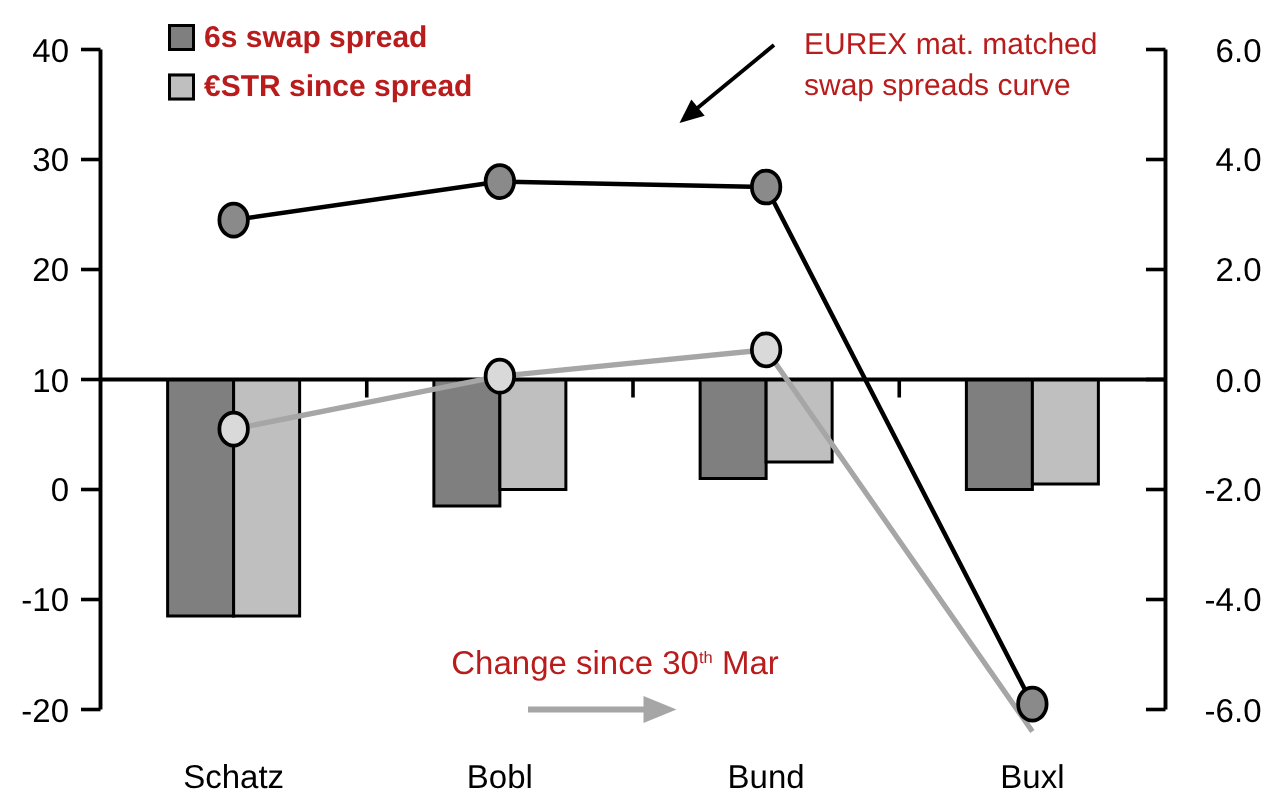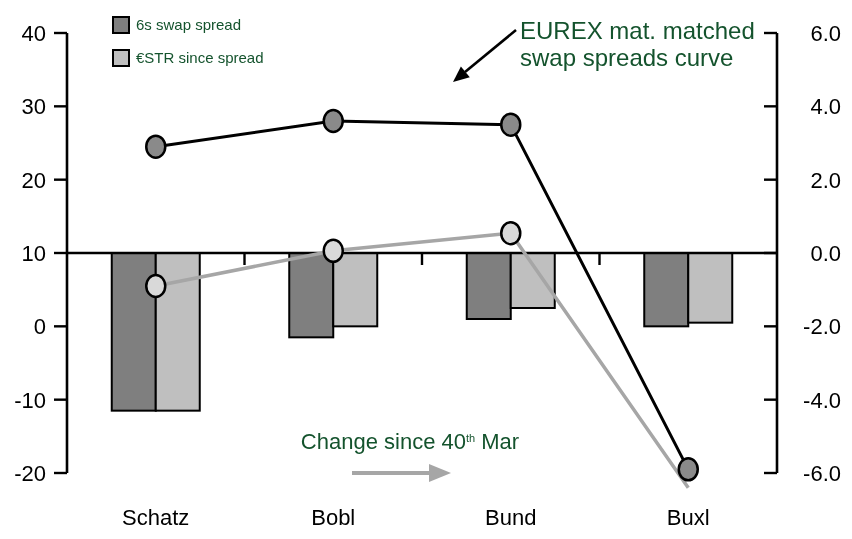--- a/index.html
+++ b/index.html
@@ -1,28 +1,28 @@
 <!DOCTYPE html>
 <html><head>
 <meta charset="utf-8">
 <style>
   html,body{margin:0;padding:0;background:#fff;}
   .stage{
     position:relative;width:852px;height:539px;background:#fff;overflow:hidden;
-    font-family:"Liberation Sans",sans-serif;color:#14532d;
+    font-family:"Liberation Sans",sans-serif;color:#b91c1c;
   }
   .stage svg{position:absolute;left:0;top:0;}
   svg text{font-family:"Liberation Sans",sans-serif;font-size:22px;fill:#000;}
   svg text.cat{font-size:22px;}
   .legend{position:absolute;left:112px;top:8px;}
   .legend-row{display:flex;align-items:center;height:33px;}
   .swatch{width:14px;height:14px;border:2px solid #000;margin-right:6px;flex:0 0 auto;}
-  .legend-label{font-size:15px;line-height:22px;white-space:nowrap;}
+  .legend-label{font-size:20px;line-height:22px;white-space:nowrap;font-weight:bold;}
   .anno-curve{
-    position:absolute;left:520px;top:17px;font-size:24px;line-height:27px;
+    position:absolute;left:536px;top:17px;font-size:20px;line-height:27px;
     white-space:pre-line;
   }
   .anno-change{
     position:absolute;left:280px;top:429px;width:260px;text-align:center;
     font-size:22px;white-space:nowrap;
   }
   .anno-change .sup{font-size:11px;vertical-align:7px;}
 </style>
 </head>
 <body>
@@ -99,16 +99,16 @@
     <div class="legend-row">
       <span class="swatch" style="background: rgb(191, 191, 191);"></span>
       <span class="legend-label">€STR since spread</span>
     </div>
   </div>
 
   <div class="anno-curve">EUREX mat. matched
 swap spreads curve</div>
 
   <div class="anno-change">
-    <span>Change since 40</span><span class="sup">th</span><span> Mar</span>
+    <span>Change since 30</span><span class="sup">th</span><span> Mar</span>
   </div>
 
 </div>
 
 </body></html>

